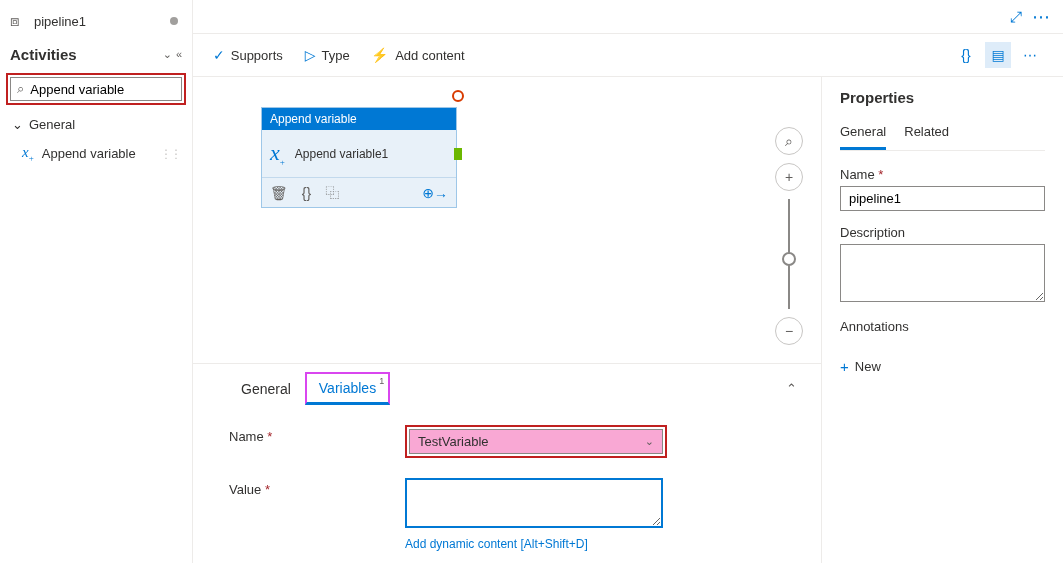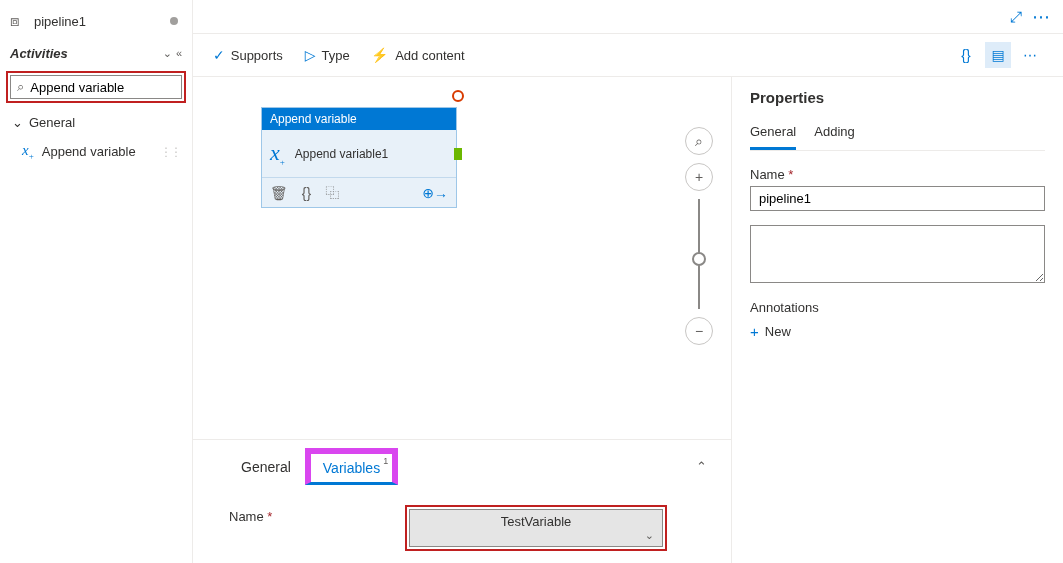--- a/index.html
+++ b/index.html
@@ -39,21 +39,21 @@
     width: 8px; height: 8px; border-radius: 50%;
     background: #a19f9d;
     margin-left: auto;
     margin-right: 4px;
   }
   .activities-bar {
     display: flex;
     align-items: center;
     padding: 8px 10px;
   }
-  .activities-bar h3 { font-size: 13px; font-weight: 600; font-style: italic; }
+  .activities-bar h3 { font-size: 15px; font-weight: 600; }
   .chevrons { margin-left: auto; display: flex; gap: 4px; color: #605e5c; font-size: 11px; }
   .search-box-wrap {
     margin: 2px 6px 6px 6px;
     border: 2px solid #c02020;
     padding: 2px;
   }
   .search-box {
     display: flex;
     align-items: center;
     border: 1px solid #8a8886;
@@ -234,21 +234,21 @@
     align-items: center;
     gap: 2px;
     padding-top: 8px;
   }
   .btab {
     padding: 6px 12px;
     cursor: pointer;
     font-size: 14px;
   }
   .btab.highlighted {
-    border: 6px solid #d946ef;
+    border: 2px solid #d946ef;
     position: relative;
   }
   .btab.active {
     border-bottom: 3px solid #0078d4;
     color: #0078d4;
     font-weight: 400;
   }
   .btab-badge {
     position: absolute;
     top: 2px; right: 4px;
@@ -272,22 +272,21 @@
     border: 2px solid #c02020;
     padding: 2px;
   }
   .select-box {
     width: 254px;
     border: 1px solid #8a8886;
     padding: 4px 8px;
     display: flex;
     align-items: center;
     cursor: pointer;
-    background: #e5e5e5;
-    flex-direction: column;
+    background: #f9a8d4;
   }
   .select-box .chev { margin-left: auto; font-size: 11px; color: #605e5c; }
   .value-textarea {
     width: 258px;
     height: 50px;
     border: 2px solid #0078d4;
     padding: 4px 6px;
     font-family: inherit;
     font-size: 13px;
     resize: both;
@@ -301,21 +300,21 @@
   }
   .disclaimer {
     font-style: italic;
     font-size: 12px;
     margin-top: 14px;
     color: #323130;
   }
   
   
   .props-panel {
-    width: 332px;
+    width: 242px;
     border-left: 1px solid #edebe9;
     padding: 12px 18px;
   }
   .props-panel h3 {
     font-size: 15px;
     font-weight: 600;
     margin-bottom: 14px;
   }
   .props-tabs {
     display: flex;
@@ -345,21 +344,21 @@
   .prop-textarea {
     width: 100%;
     height: 58px;
     border: 1px solid #8a8886;
     resize: both;
     font-family: inherit;
     font-size: 13px;
     outline: none;
     padding: 4px;
   }
-  .annotations-head { font-size: 13px; margin-bottom: 8px; }
+  .annotations-head { font-size: 13px; margin-bottom: 24px; }
   .new-btn {
     display: flex;
     align-items: center;
     gap: 6px;
     color: #323130;
     cursor: pointer;
     font-size: 13px;
   }
   .plus-blue { color: #0078d4; font-size: 15px; font-weight: 400; }
 </style>
@@ -478,35 +477,45 @@
               <span>Name</span> <span class="req">*</span>
             </div>
             <div class="select-wrap">
               <div class="select-box">
                 <span>TestVariable</span>
                 <span class="chev">⌄</span>
               </div>
             </div>
           </div>
 
+          <div class="form-row">
+            <div class="form-label">
+              <span>Value</span> <span class="req">*</span>
+            </div>
+            <div>
+              <textarea class="value-textarea" style=""></textarea>
+              <div class="dyn-link">Add dynamic content [Alt+Shift+D]</div>
+            </div>
+          </div>
 
         </div>
       </div>
 
       <div class="props-panel">
         <h3>Properties</h3>
         <div class="props-tabs">
           <div class="ptab active">General</div>
-          <div class="ptab">Adding</div>
+          <div class="ptab">Related</div>
         </div>
         <div class="prop-field">
           <label><span>Name</span> <span class="req">*</span></label>
           <input class="prop-input" type="text" value="pipeline1" style="">
         </div>
         <div class="prop-field">
+          <label>Description</label>
           <textarea class="prop-textarea" style=""></textarea>
         </div>
         <div class="annotations-head">Annotations</div>
         <div class="new-btn">
           <span class="plus-blue">+</span>
           <span>New</span>
         </div>
       </div>
     </div>
   </div>

